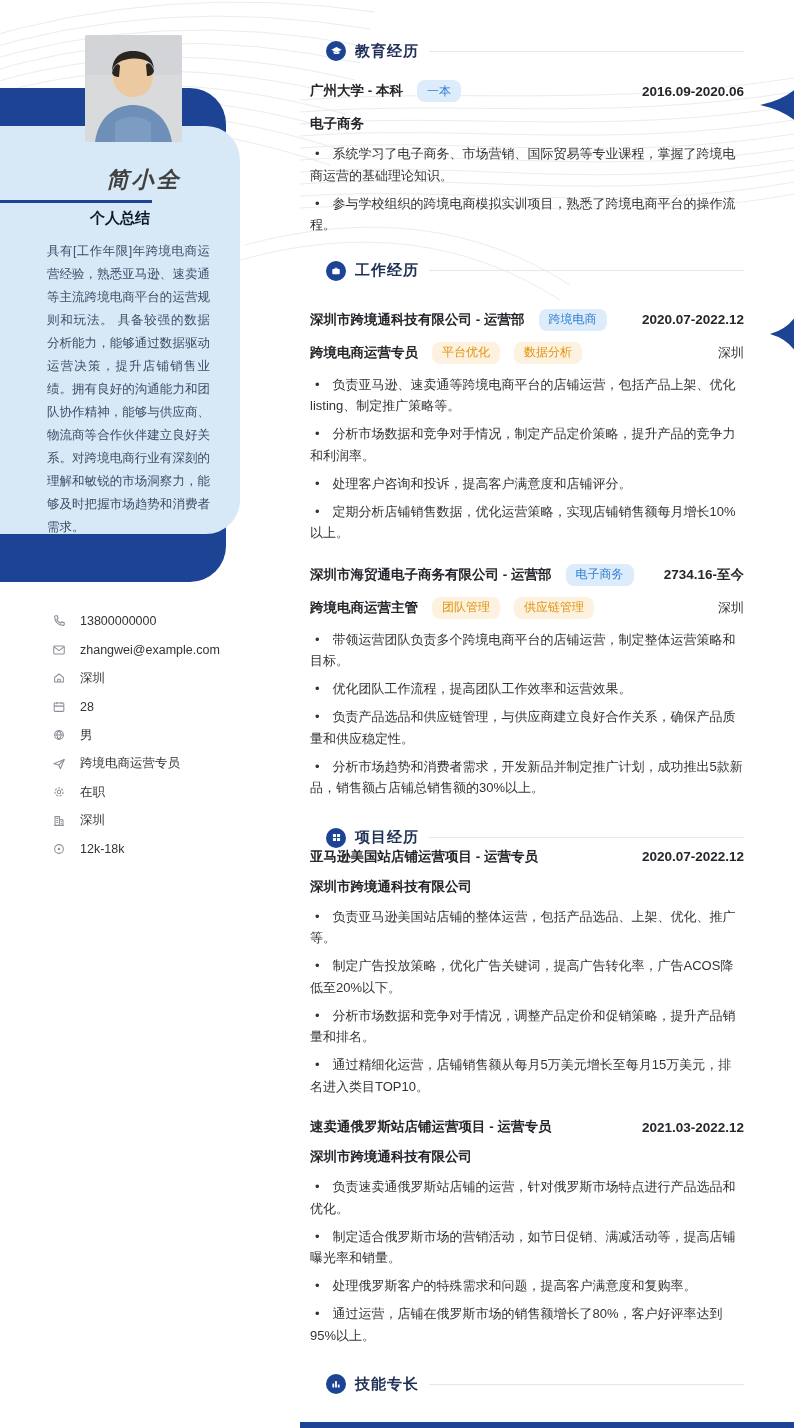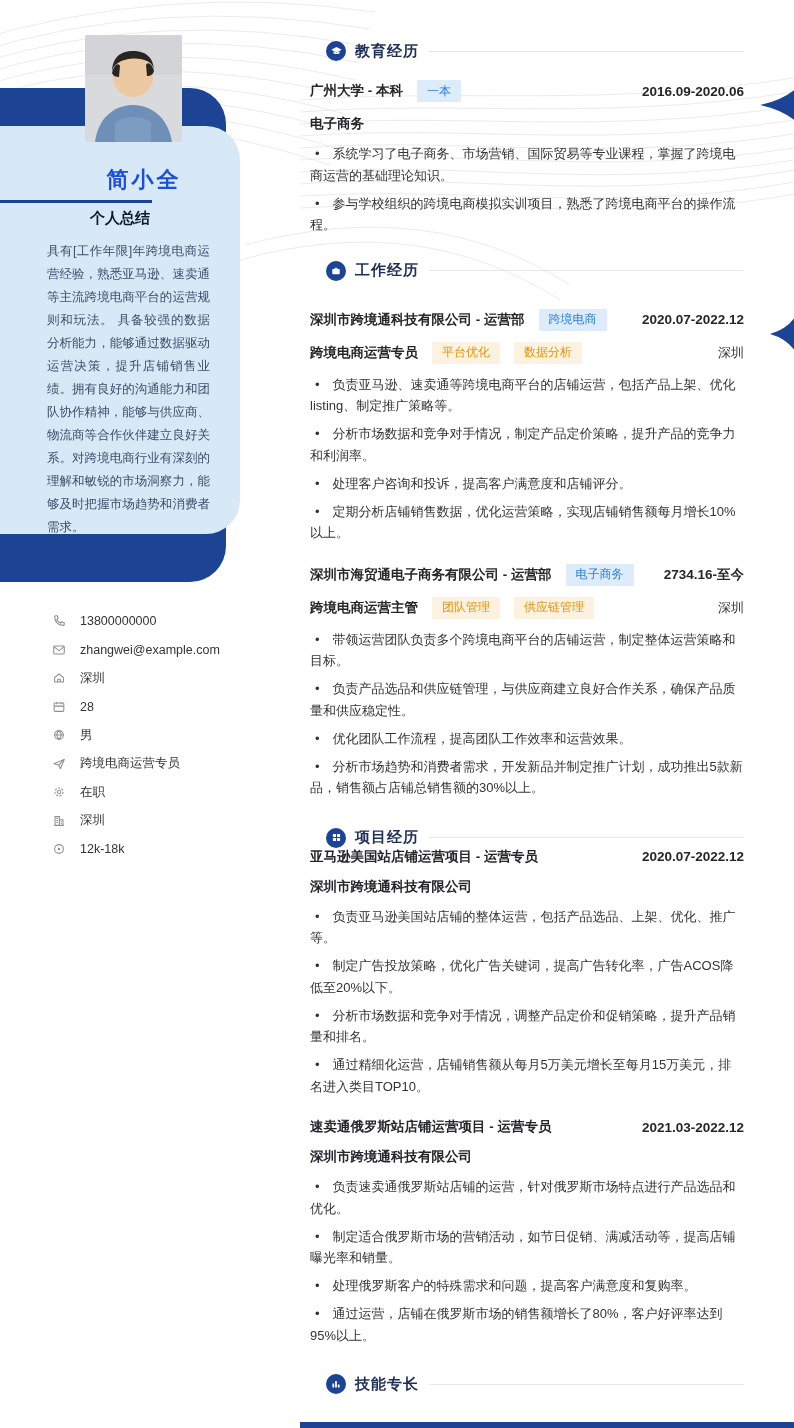--- a/index.html
+++ b/index.html
@@ -6,21 +6,21 @@
   .page{position:relative;width:794px;height:1428px;background:#fff;overflow:hidden;
         font-family:"Liberation Sans","DejaVu Sans",sans-serif;-webkit-font-smoothing:antialiased;}
   
   .decor{position:absolute;left:0;top:0;pointer-events:none;}
   .bottom-bar{position:absolute;left:300px;right:0;bottom:0;height:6px;background:#1c4394;}
   
   .navy-band{position:absolute;left:0;top:88px;width:226px;height:494px;background:#1c4394;border-radius:0 36px 36px 0;}
   .light-panel{position:absolute;left:0;top:126px;width:240px;height:408px;background:#d7e9f7;border-radius:0 34px 34px 0;}
   .photo{position:absolute;left:85px;top:35px;width:97px;height:107px;overflow:hidden;border-radius:2px;z-index:3;}
   .side-name{position:absolute;top:165px;left:0;width:288px;text-align:center;font-size:22px;font-weight:bold;
-             color:#1d4ed8;letter-spacing:3px;z-index:3;}
+             color:#404040;letter-spacing:3px;z-index:3;font-style:italic;}
   .name-underline{position:absolute;top:200px;left:0;width:152px;height:2.5px;background:#1c4394;z-index:3;}
   .summary-title{position:absolute;top:209px;left:0;width:240px;text-align:center;font-size:15px;font-weight:bold;
                  color:#0f172a;z-index:3;}
   .summary-text{position:absolute;top:240px;left:47px;width:163px;font-size:12.5px;line-height:23px;color:#3d4d68;
                 text-align:justify;z-index:3;}
   .contacts{position:absolute;top:613px;left:52px;z-index:3;}
   .contact-row{display:flex;align-items:center;height:16px;margin-bottom:12.5px;}
   .contact-icon{width:15px;height:15px;margin-right:13px;flex:none;display:flex;align-items:center;}
   .contact-val{font-size:12.5px;color:#333;}
   
@@ -28,21 +28,21 @@
   .sec-header{display:flex;align-items:center;padding-left:16px;}
   .sec-icon{width:20px;height:20px;border-radius:50%;background:#1c4394;flex:none;display:flex;
             align-items:center;justify-content:center;margin-right:9px;}
   .sec-title{font-size:15px;font-weight:bold;color:#1f2f55;letter-spacing:1px;white-space:nowrap;}
   .sec-line{flex:1;height:1px;background:#e4e7ec;margin-left:10px;}
   .row{display:flex;align-items:center;}
   .row-left{display:flex;align-items:center;flex:1;min-width:0;}
   .etitle{font-size:13.5px;font-weight:bold;color:#25262b;white-space:nowrap;}
   .date{font-size:13.5px;font-weight:bold;color:#25262b;white-space:nowrap;}
   .loc{font-size:13px;color:#333;}
-  .tag{font-size:12px;padding:2.5px 10px;border-radius:1px;margin-left:14px;white-space:nowrap;}
+  .tag{font-size:12px;padding:2.5px 10px;border-radius:8px;margin-left:14px;white-space:nowrap;}
   .tag-blue{background:#ddecfb;color:#2d7cd5;}
   .tag-orange{background:#fdf2df;color:#e2930f;text-align:right;}
   .bullets{margin-top:10px;}
   .bullet{font-size:13px;color:#333;line-height:21.5px;margin-bottom:6.5px;}
   .dot{display:inline-block;margin:0 13px 0 5px;color:#333;}
 </style>
 </head>
 <body>
 
 <div class="page">
@@ -252,22 +252,22 @@
           <div class="row" style="margin-top: 11px;">
             <div class="row-left">
               <span class="etitle">跨境电商运营主管</span>
               <span class="tag tag-orange">团队管理</span>
               <span class="tag tag-orange">供应链管理</span>
             </div>
             <span class="loc">深圳</span>
           </div>
           <div class="bullets">
             <div class="bullet"><span class="dot">•</span>带领运营团队负责多个跨境电商平台的店铺运营，制定整体运营策略和目标。</div>
+            <div class="bullet"><span class="dot">•</span>优化团队工作流程，提高团队工作效率和运营效果。</div>
             <div class="bullet"><span class="dot">•</span>负责产品选品和供应链管理，与供应商建立良好合作关系，确保产品质量和供应稳定性。</div>
-            <div class="bullet"><span class="dot">•</span>优化团队工作流程，提高团队工作效率和运营效果。</div>
             <div class="bullet"><span class="dot">•</span>分析市场趋势和消费者需求，开发新品并制定推广计划，成功推出5款新品，销售额占店铺总销售额的30%以上。</div>
           </div>
         </div>
       </div>
 
     <div class="sec-header" style="margin-top:29px;">
       <span class="sec-icon" id="icon-projects">
           <svg width="11" height="11" viewBox="0 0 20 20">
             <g fill="#fff">
               <rect x="3.5" y="3.5" width="5.6" height="5.6" rx="1"></rect>

